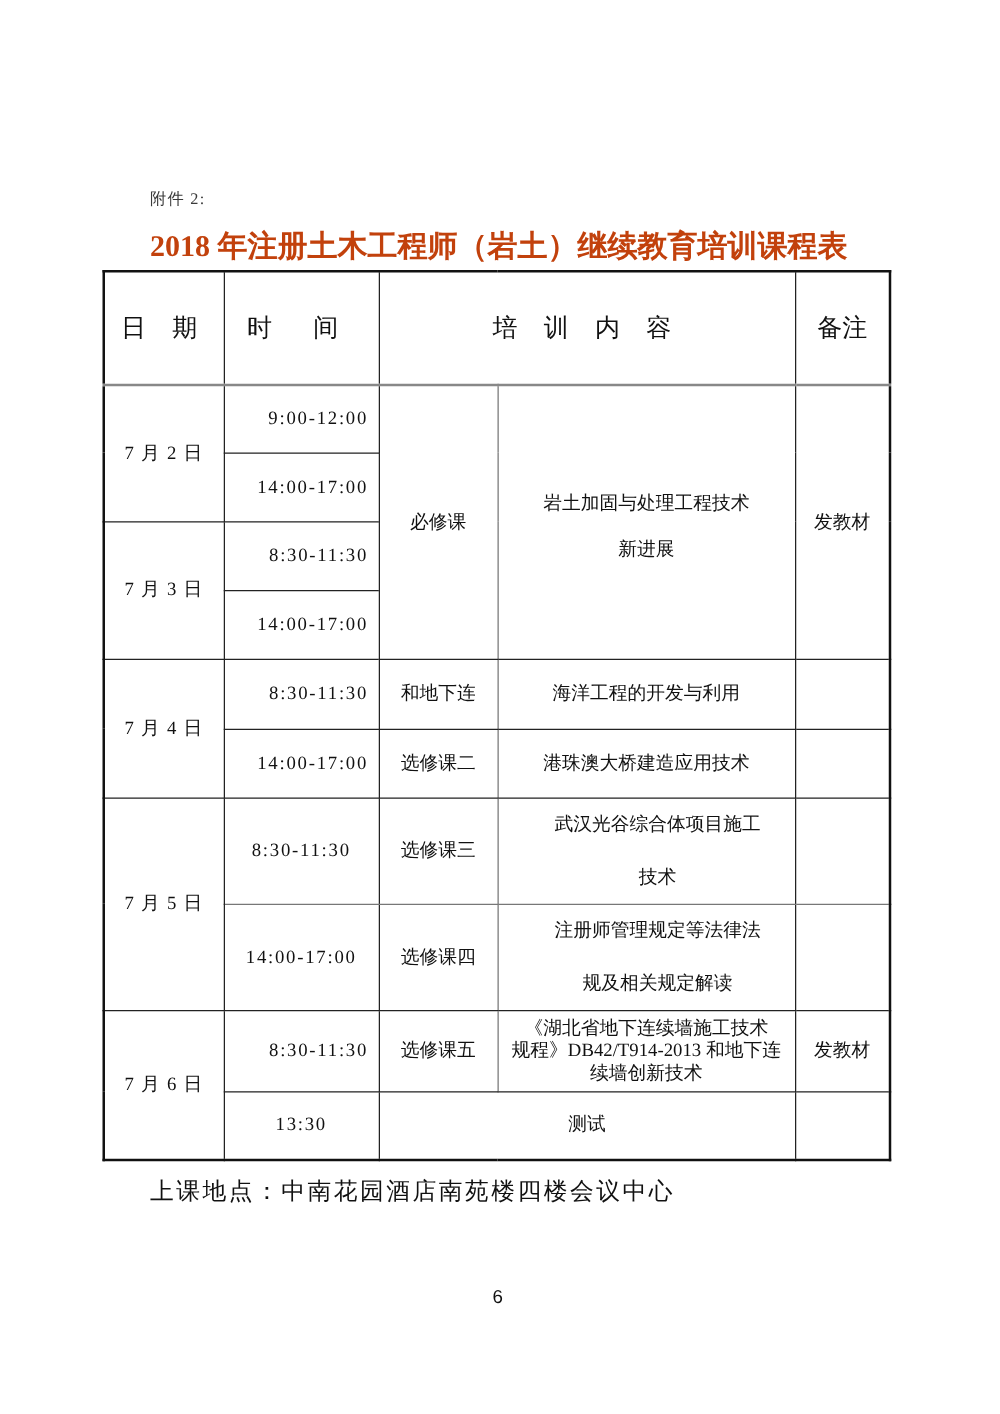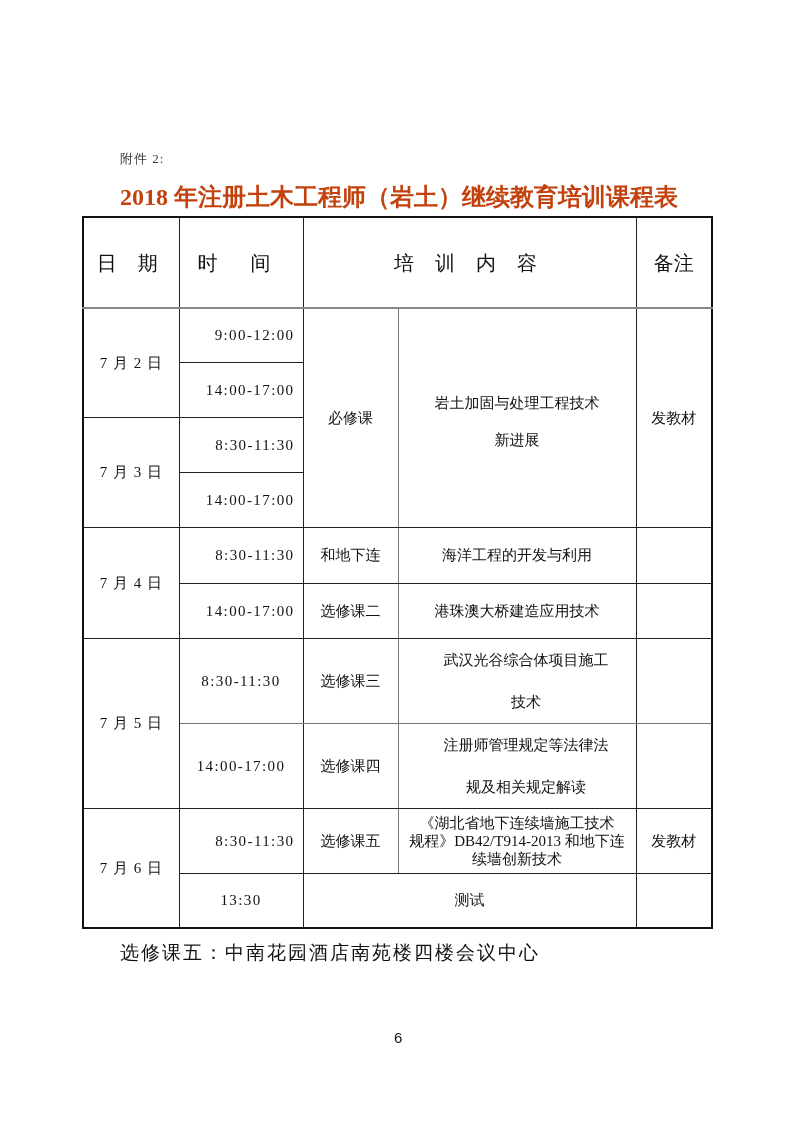--- a/index.html
+++ b/index.html
@@ -117,14 +117,14 @@
     <td>发教材</td>
   </tr>
   <tr style="height:55px">
     <td class="time">13:30</td>
     <td colspan="2">测试</td>
     <td></td>
   </tr>
 </tbody>
   </table>
 
-<div class="loc">选修课五：中南花园酒店南苑楼四楼会议中心</div>
+<div class="loc">上课地点：中南花园酒店南苑楼四楼会议中心</div>
 <div class="pg">6</div>
 
 </body></html>

